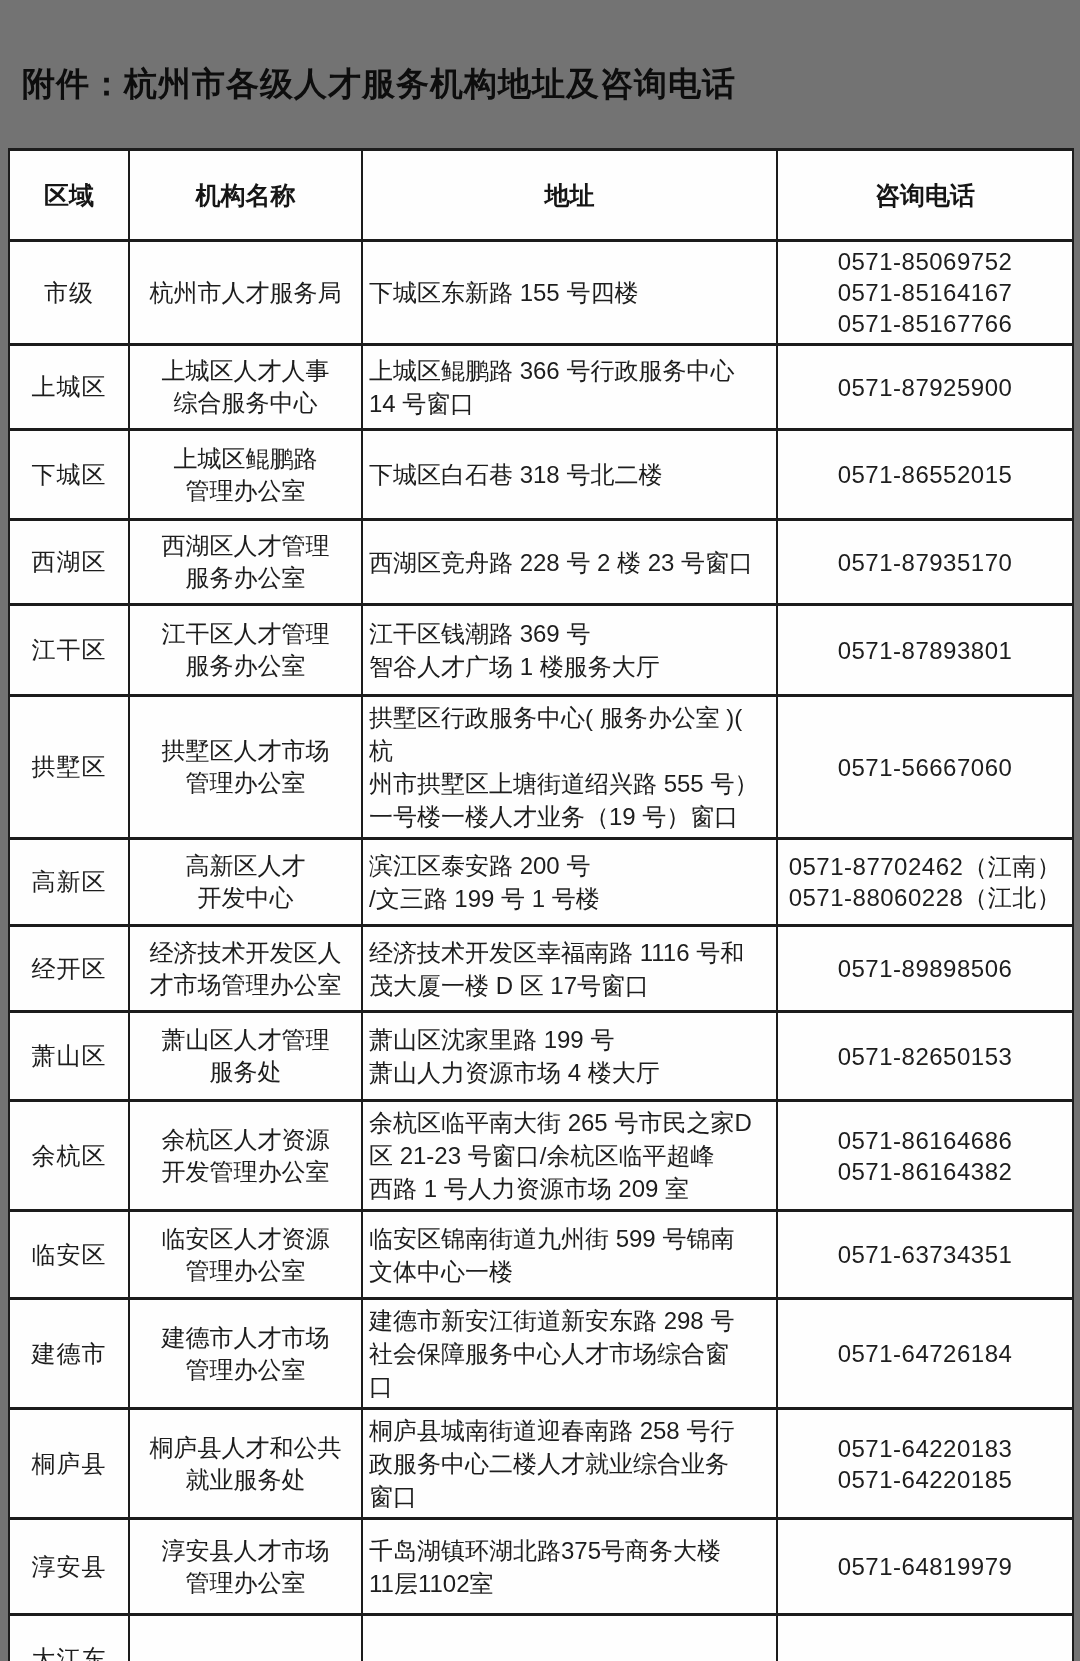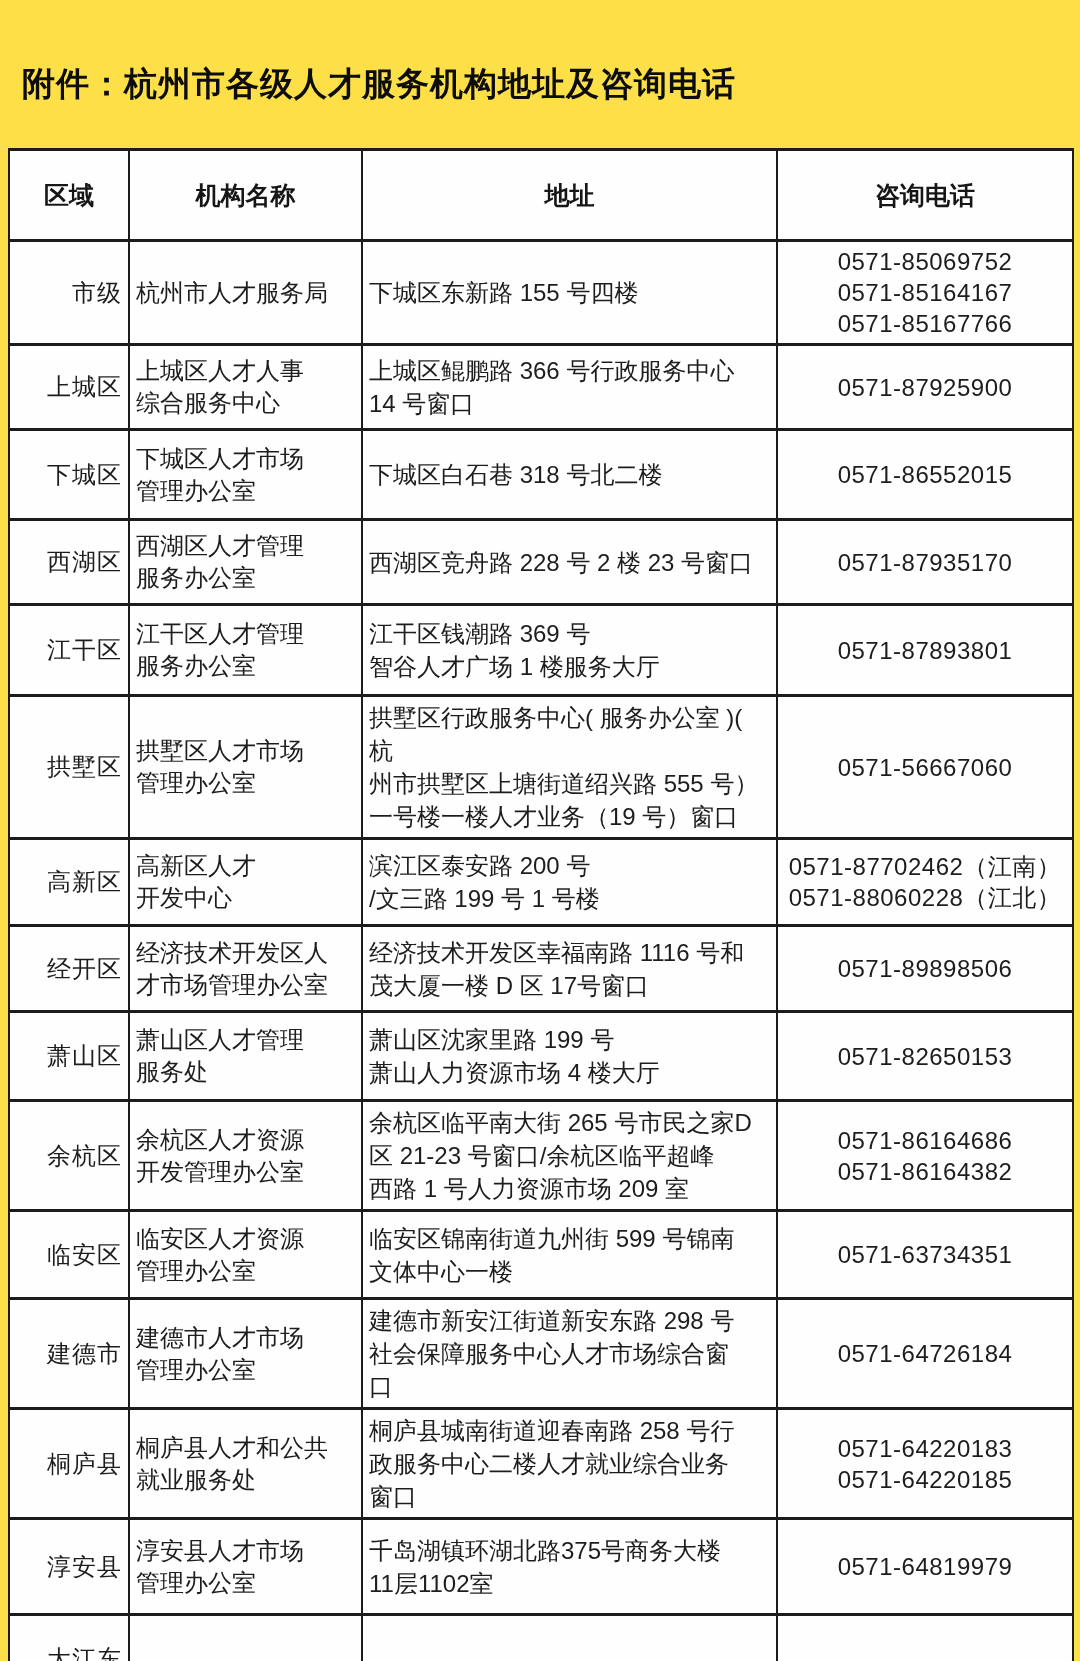--- a/index.html
+++ b/index.html
@@ -4,21 +4,21 @@
 <style>
   html, body {
     margin: 0;
     padding: 0;
     background: #ffffff;
   }
   .page {
     position: relative;
     width: 1080px;
     height: 1661px;
-    background: #fde047;
+    background: #737373;
     overflow: hidden;
     font-family: "Liberation Sans", "DejaVu Sans", sans-serif;
     color: #1b1b1b;
   }
   .title {
     position: absolute;
     left: 22px;
     top: 62px;
     width: 1020px;
     font-size: 33px;
@@ -48,22 +48,22 @@
     height: 80px;
     font-size: 25px;
     font-weight: 700;
     text-align: center;
     color: #161616;
   }
   .info-table td {
     font-size: 24px;
     color: #1d1d1d;
   }
-  .col-region { text-align: right; letter-spacing: 1px; }
-  .col-org    { line-height: 32px; }
+  .col-region { text-align: center; letter-spacing: 1px; }
+  .col-org    { text-align: center; line-height: 32px; }
   .col-address{ text-align: left; padding-left: 12px; line-height: 33px; }
   .col-phone  { text-align: center; font-size: 26px; line-height: 31px; letter-spacing: 0.5px; }
   .col-address.bold { font-weight: 700; }
   
   tbody tr:nth-child(1)  { height: 88px; }
   tbody tr:nth-child(2)  { height: 85px; }
   tbody tr:nth-child(3)  { height: 90px; }
   tbody tr:nth-child(4)  { height: 85px; padding-left: 48px; }
   tbody tr:nth-child(5)  { height: 91px; }
   tbody tr:nth-child(6)  { height: 112px; }
@@ -123,21 +123,21 @@
             <div>上城区鲲鹏路 366 号行政服务中心</div>
             <div>14 号窗口</div>
           </td>
           <td class="col-phone">
             <div>0571-87925900</div>
           </td>
         </tr>
         <tr>
           <td class="col-region">下城区</td>
           <td class="col-org">
-            <div>下城区人才市场</div>
+            <div>上城区鲲鹏路</div>
             <div>管理办公室</div>
           </td>
           <td class="col-address">
             <div>下城区白石巷 318 号北二楼</div>
           </td>
           <td class="col-phone">
             <div>0571-86552015</div>
           </td>
         </tr>
         <tr>

